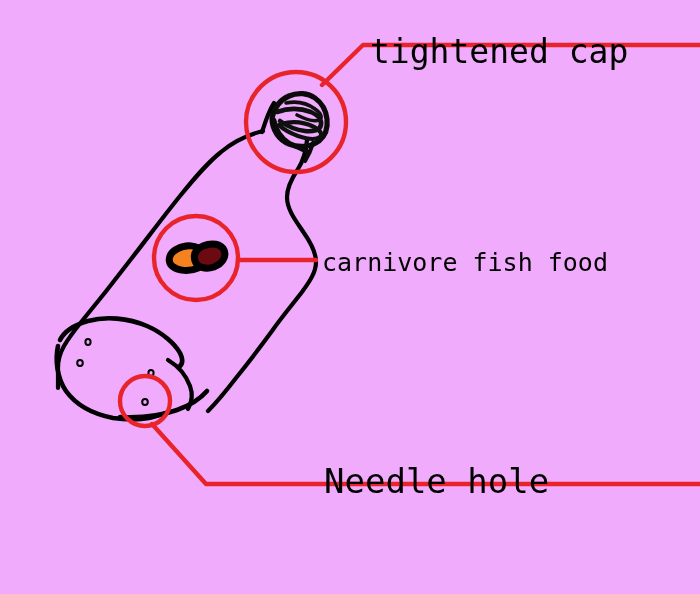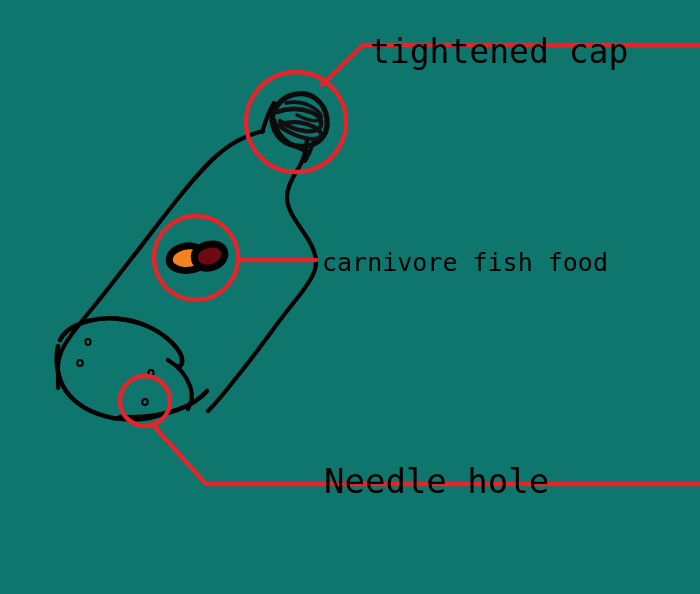--- a/index.html
+++ b/index.html
@@ -4,21 +4,21 @@
 <style>
   html, body {
     margin: 0;
     padding: 0;
     background: #ffffff;
   }
   #canvas-root {
     position: relative;
     width: 700px;
     height: 594px;
-    background: #0f766e;
+    background: #f0abfc;
     overflow: hidden;
     font-family: "DejaVu Sans Mono", monospace;
   }
   svg.diagram {
     position: absolute;
     left: 0;
     top: 0;
     width: 700px;
     height: 594px;
     display: block;

